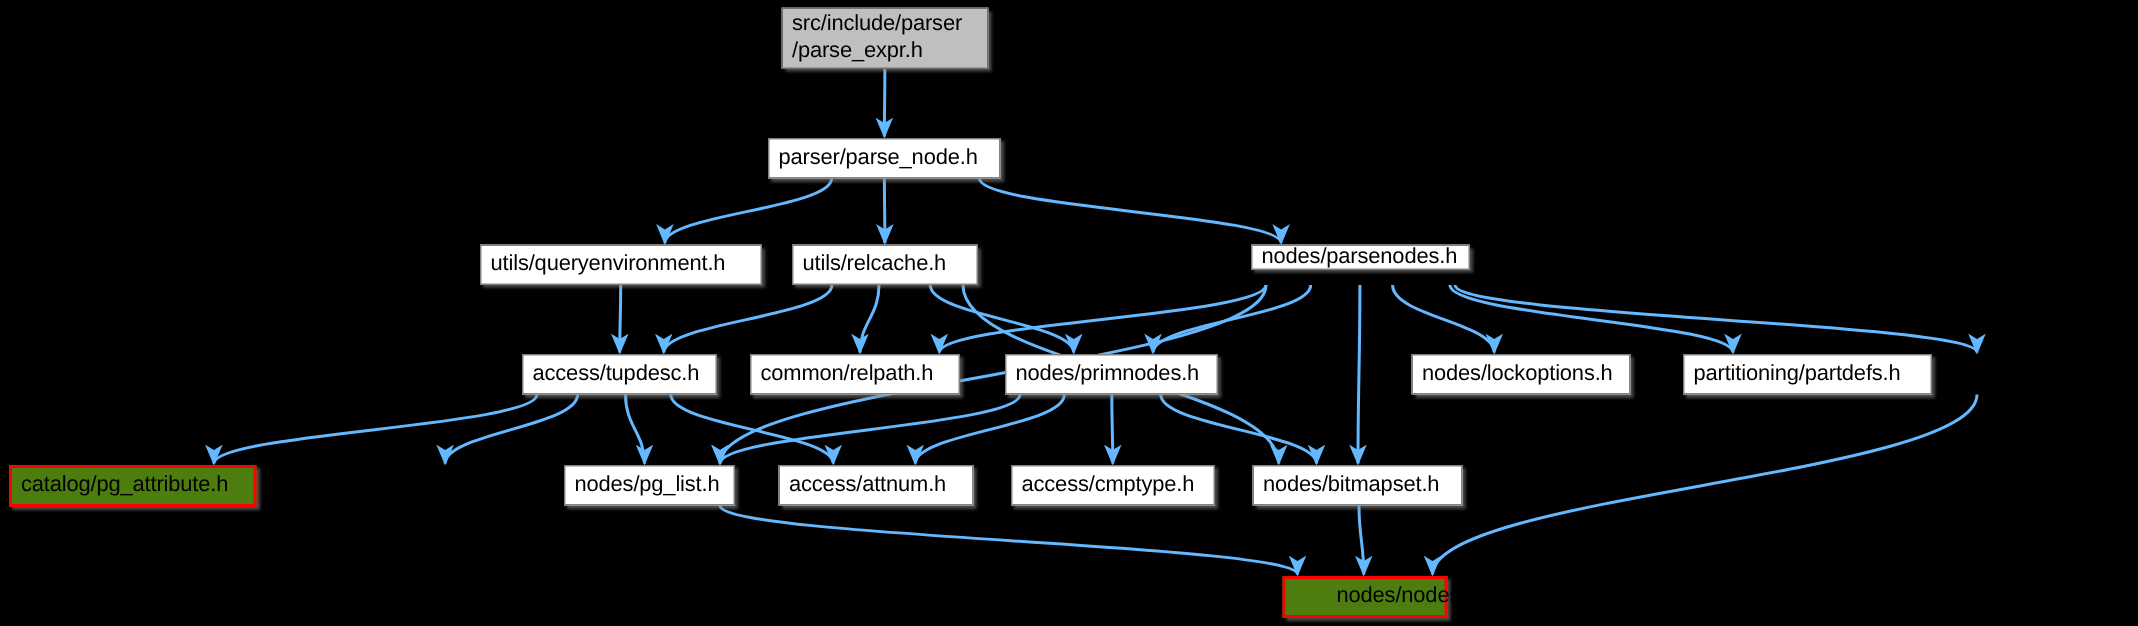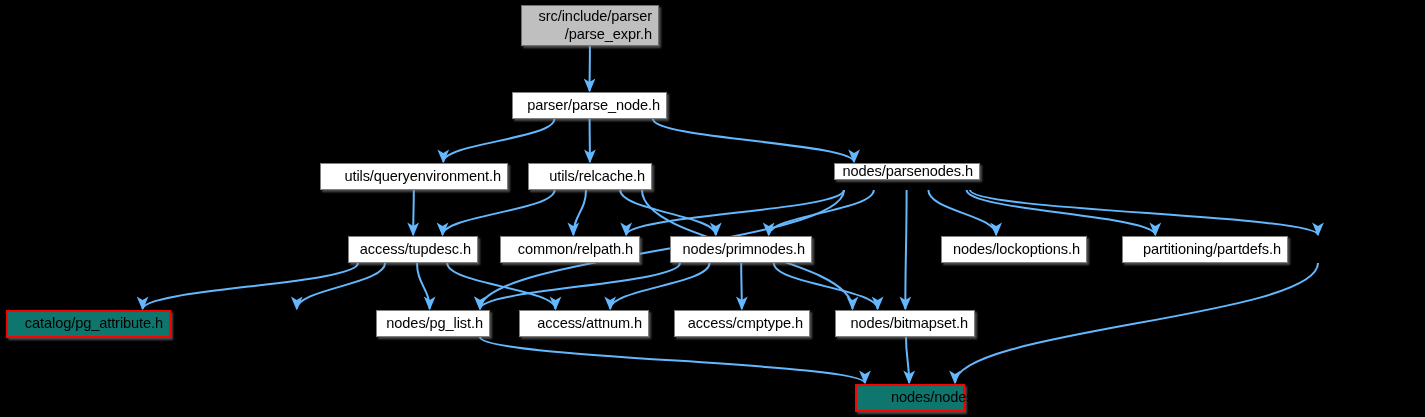--- a/index.html
+++ b/index.html
@@ -23,37 +23,37 @@
     width: 1425px;
     height: 417px;
     pointer-events: none;
   }
   .node {
     position: absolute;
     box-sizing: border-box;
     display: flex;
     align-items: center;
     justify-content: center;
-    text-align: right;
+    text-align: left;
     background: #ffffff;
     border: 1px solid #808080;
     box-shadow: 2px 2px 2px rgba(136,136,136,0.55);
     color: #000000;
     font-size: 14.6px;
     line-height: 1.18;
     white-space: pre-line;
     letter-spacing: -0.1px;
     z-index: 2;
   }
   .node.root {
     background: #bfbfbf;
     border: 1px solid #707070;
   }
   .node.highlight {
-    background: #0f766e;
+    background: #4d7c0f;
     border: 2px solid #ff0000;
   }
   .node-label {
     display: block;
     width: 100%;
     padding: 0 6px;
     box-sizing: border-box;
   }
 </style>
 </head>

